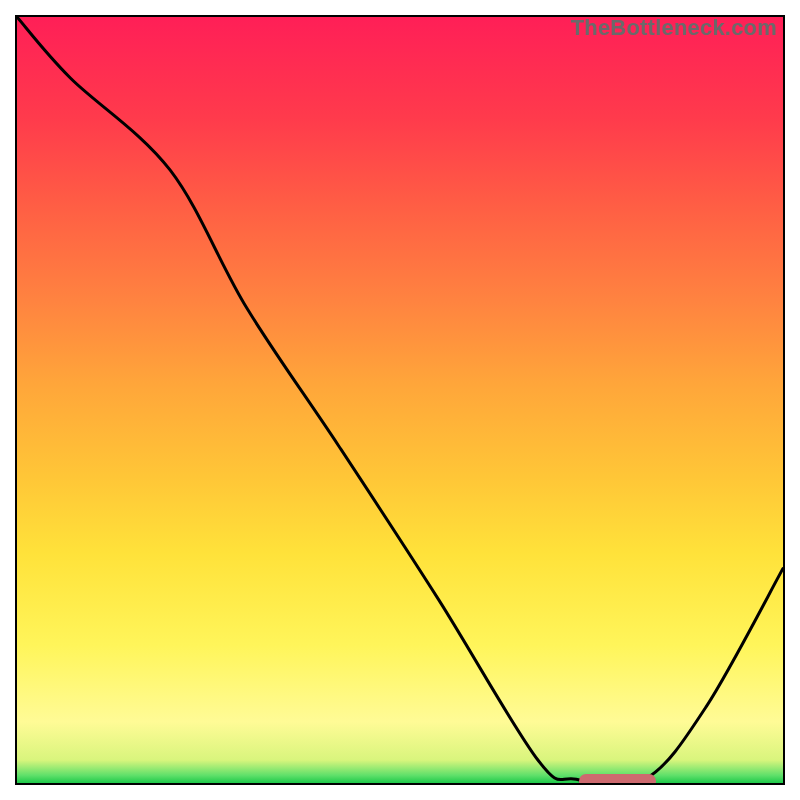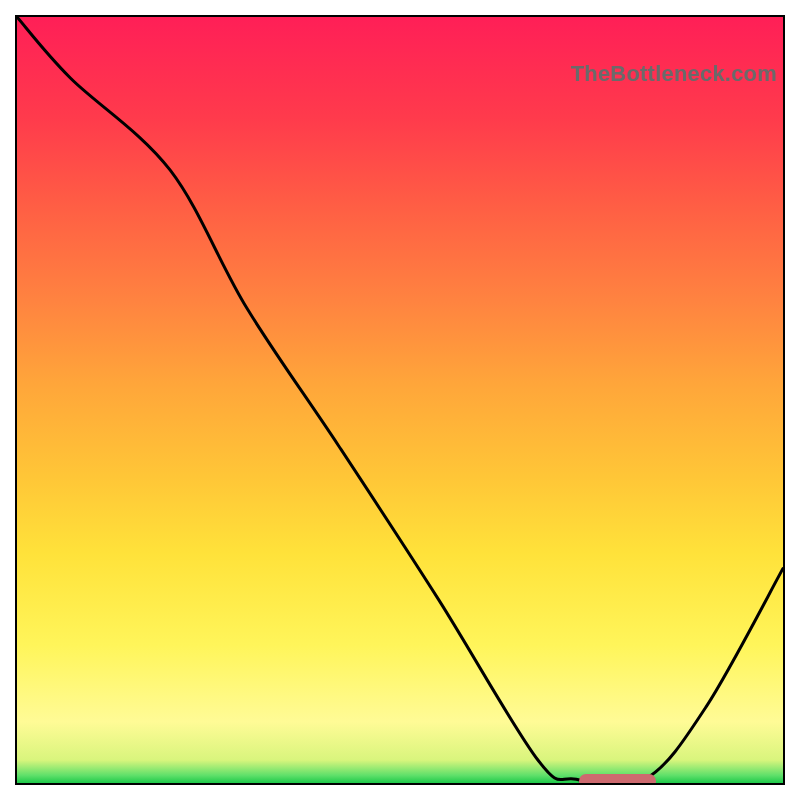--- a/index.html
+++ b/index.html
@@ -22,21 +22,20 @@
   .attribution {
     position: absolute;
     top: -2px;
     right: 6px;
     font-family: Arial, Helvetica, sans-serif;
     font-size: 22px;
     font-weight: bold;
     color: #6a6a6a;
     letter-spacing: 0.2px;
     z-index: 4;
-    margin-top: 46px;
   }
   .gradient {
     position: absolute;
     inset: 0;
     
     background: linear-gradient(
       to top,
       #1ec94a 0%,
       #5fe06a 1%,
       #d9f57d 3%,

